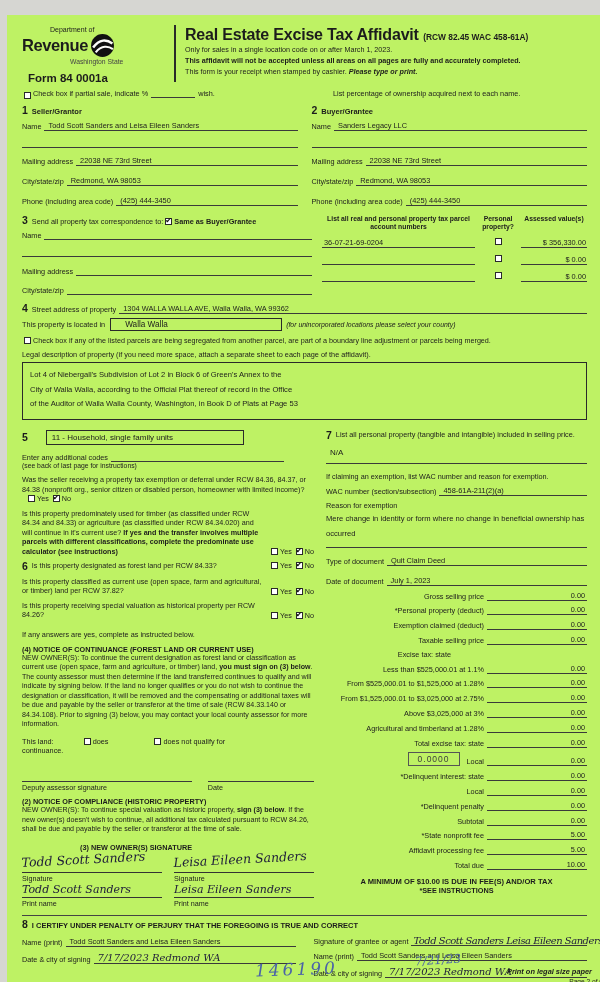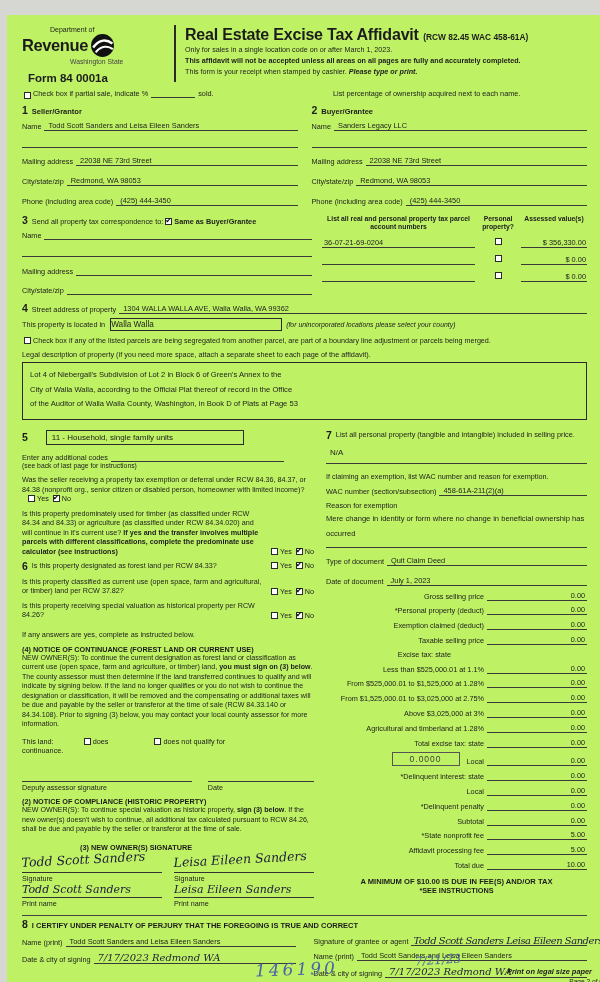--- a/index.html
+++ b/index.html
@@ -66,21 +66,21 @@
   .ptbl-hdr { display:flex; font-size:6.8px; font-weight:bold; text-align:center; line-height:1.2; }
   .ptbl-c1 { flex:1; } .ptbl-c2 { width:46px; } .ptbl-c3 { width:66px; }
   .prow { display:flex; align-items:flex-end; margin-top:4px; height:13px; }
   .prow .pnum { flex:1; border-bottom:1px solid #3a3a3a; font-size:7.4px; padding-left:2px; }
   .prow .pcb { width:46px; text-align:center; }
   .prow .pval { width:66px; border-bottom:1px solid #3a3a3a; font-size:7.4px; text-align:right; padding-right:1px; }
 
   
   .countyrow { display:flex; align-items:center; margin-top:4px; font-size:7.3px; }
   .countybox { width:172px; border:1.2px solid #2a2a2a; font-size:8.2px;
-               padding:1px 0; margin-left:5px; }
+               padding:1px 14px; margin-left:5px; }
   .countynote { font-style:italic; font-size:6.9px; margin-left:4px; }
   .cbline { display:flex; align-items:baseline; margin-top:5px; font-size:7.2px; }
   .legalbox { border:1px solid #2a2a2a; margin-top:3px; padding:5px 7px 7px; }
   .legalbox div { font-size:7.6px; line-height:14.5px; }
 
   
   .main { display:flex; gap:12px; margin-top:10px; }
   .lcol { width:292px; min-width:0; }
   .rcol { flex:1; min-width:0; }
 
@@ -113,21 +113,21 @@
   .s7head { display:flex; }
   .na { font-size:8px; margin:8px 0 0 4px; }
   .wacintro { font-size:7.25px; margin-top:8px; }
   .reason { font-size:7.6px; line-height:15px; margin-top:0; }
   .erow { display:flex; align-items:flex-end; margin-top:4.8px; font-size:7.3px; }
   .elbl { flex:1; text-align:right; padding-right:3px; white-space:nowrap; }
   .efill { width:100px; border-bottom:1px solid #3a3a3a; text-align:right;
            padding-right:2px; flex:none; }
   .nofill { width:100px; flex:none; }
   .excise-hdr { padding-right:36px; }
-  .ratebox { width:68px; border:1px solid #555; text-align:center; font-size:8.5px;
+  .ratebox { width:52px; border:1px solid #555; text-align:center; font-size:8.5px;
              color:#3c3c3c; letter-spacing:1px; padding:1px 0; margin-right:7px; flex:none; }
   .spacer { flex:1; }
   .minline { font-weight:bold; font-size:7.6px; text-align:center; margin-top:7px; }
   .seeline { font-weight:bold; font-size:7.3px; text-align:center; }
 
   
   .sec8 { border-top:1px solid #444; margin-top:7px; padding-top:3px; }
   .s8hdr { display:flex; align-items:baseline; }
   .s8cols { display:flex; gap:18px; margin-top:2px; }
   .s8col { flex:1; min-width:0; }
@@ -181,21 +181,21 @@
       <div class="sub b">This affidavit will not be accepted unless all areas on all pages are fully and accurately completed.</div>
       <div class="sub"><span>This form is your receipt when stamped by cashier.</span> <span class="i b">Please type or print.</span></div>
     </div>
   </div>
 
   <div class="toprow">
     <div class="toprow-left">
       <span class="cb"></span>
       <span>Check box if partial sale, indicate %</span>
       <span class="pctline"></span>
-      <span>sold.</span>
+      <span>wish.</span>
     </div>
     <div class="toprow-right">List percentage of ownership acquired next to each name.</div>
   </div>
 
   <div class="cols">
     <div class="col">
       <div class="sechead">
             <span class="secnum">1</span>
             <span class="sectitle">Seller/Grantor</span>
           </div>

